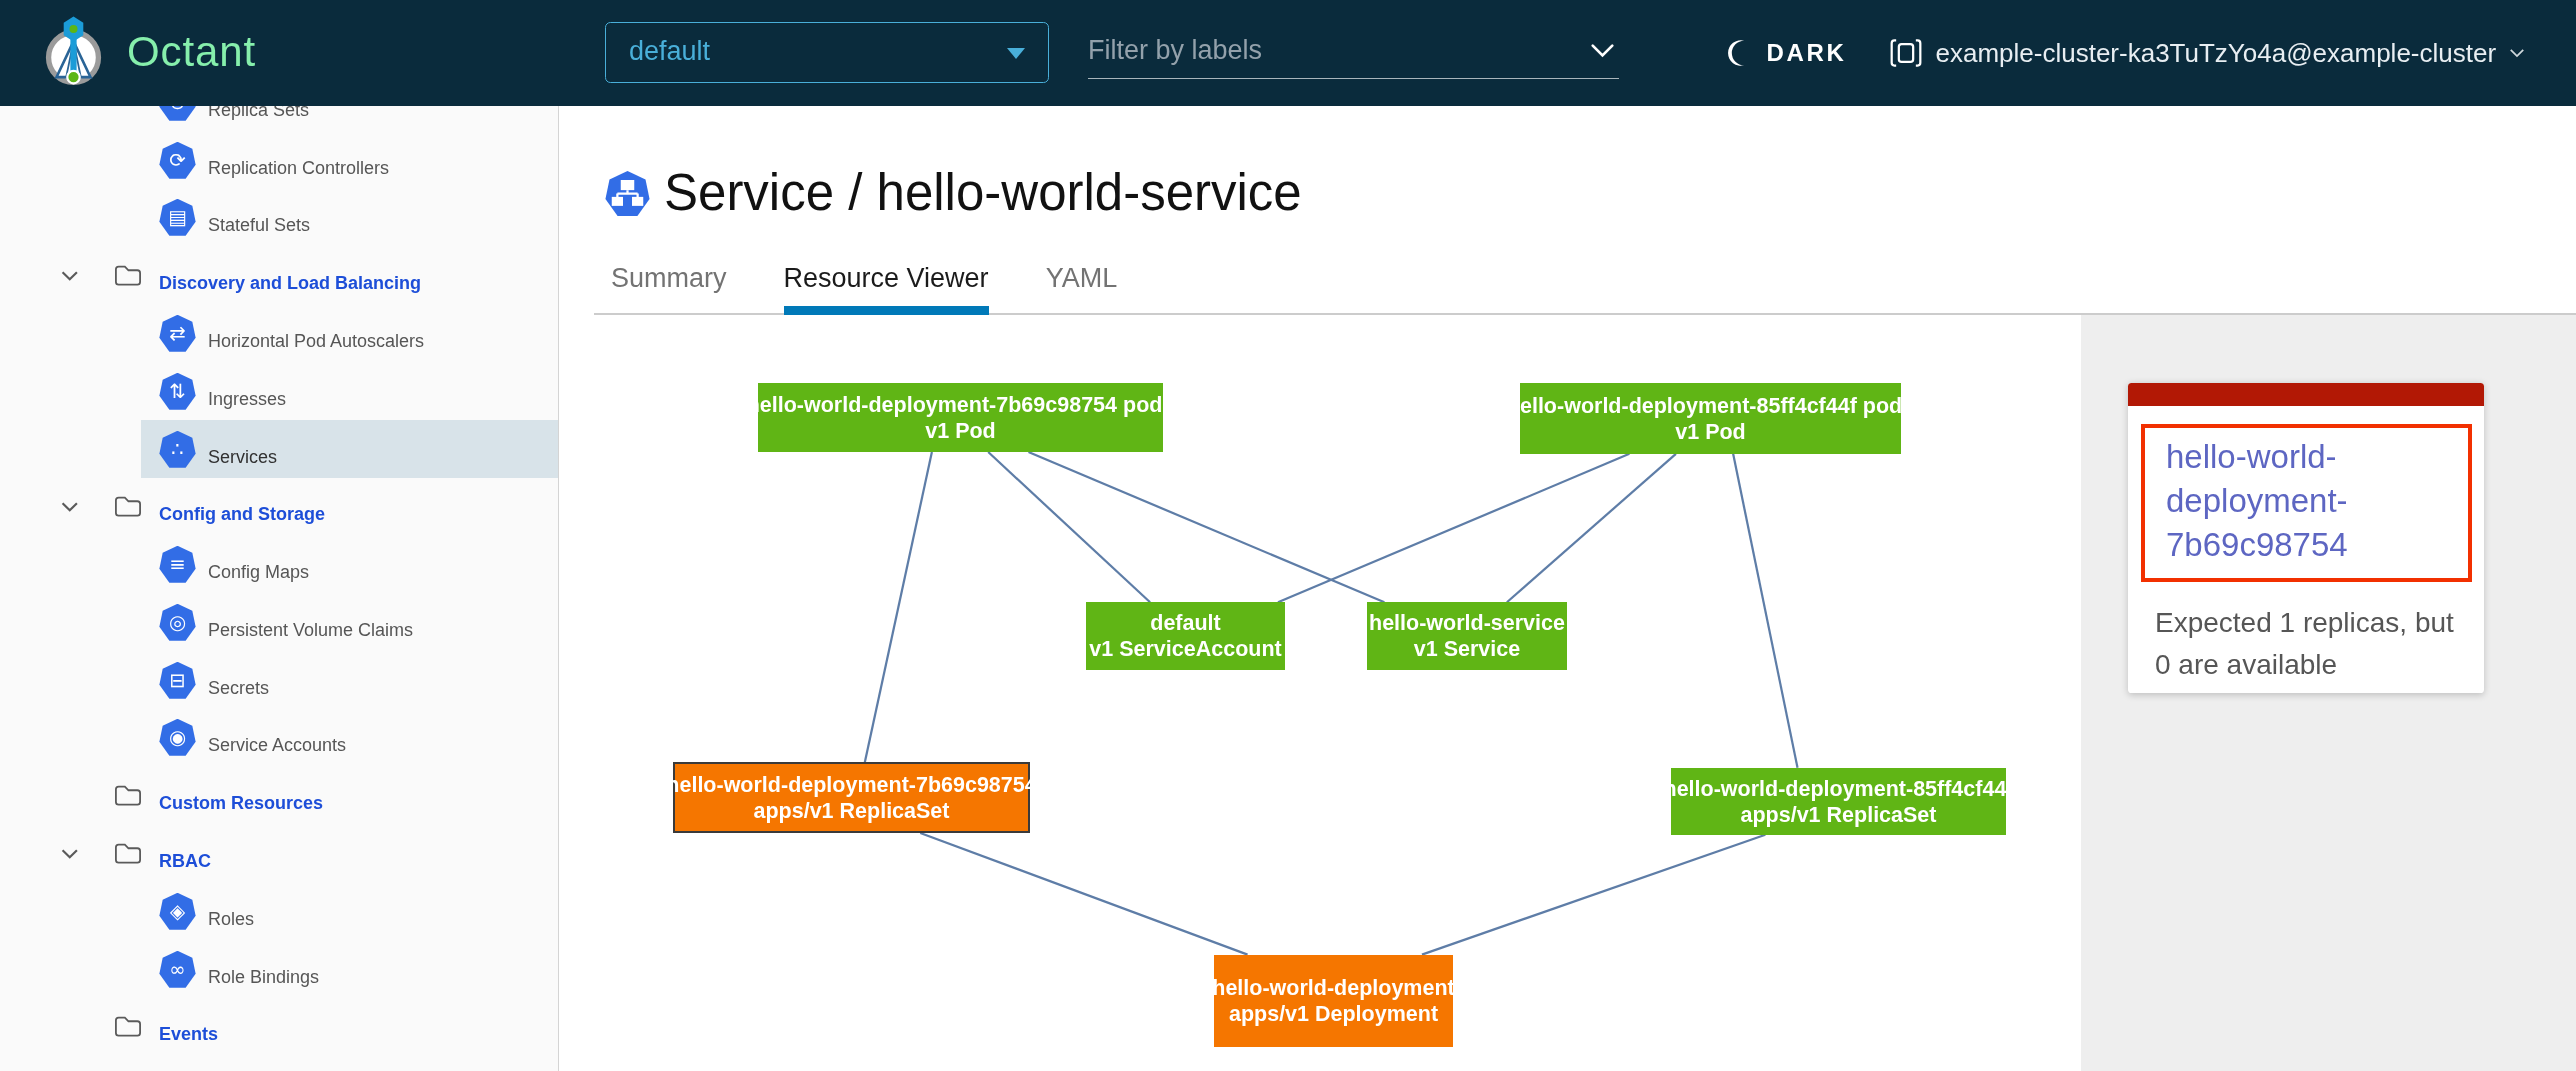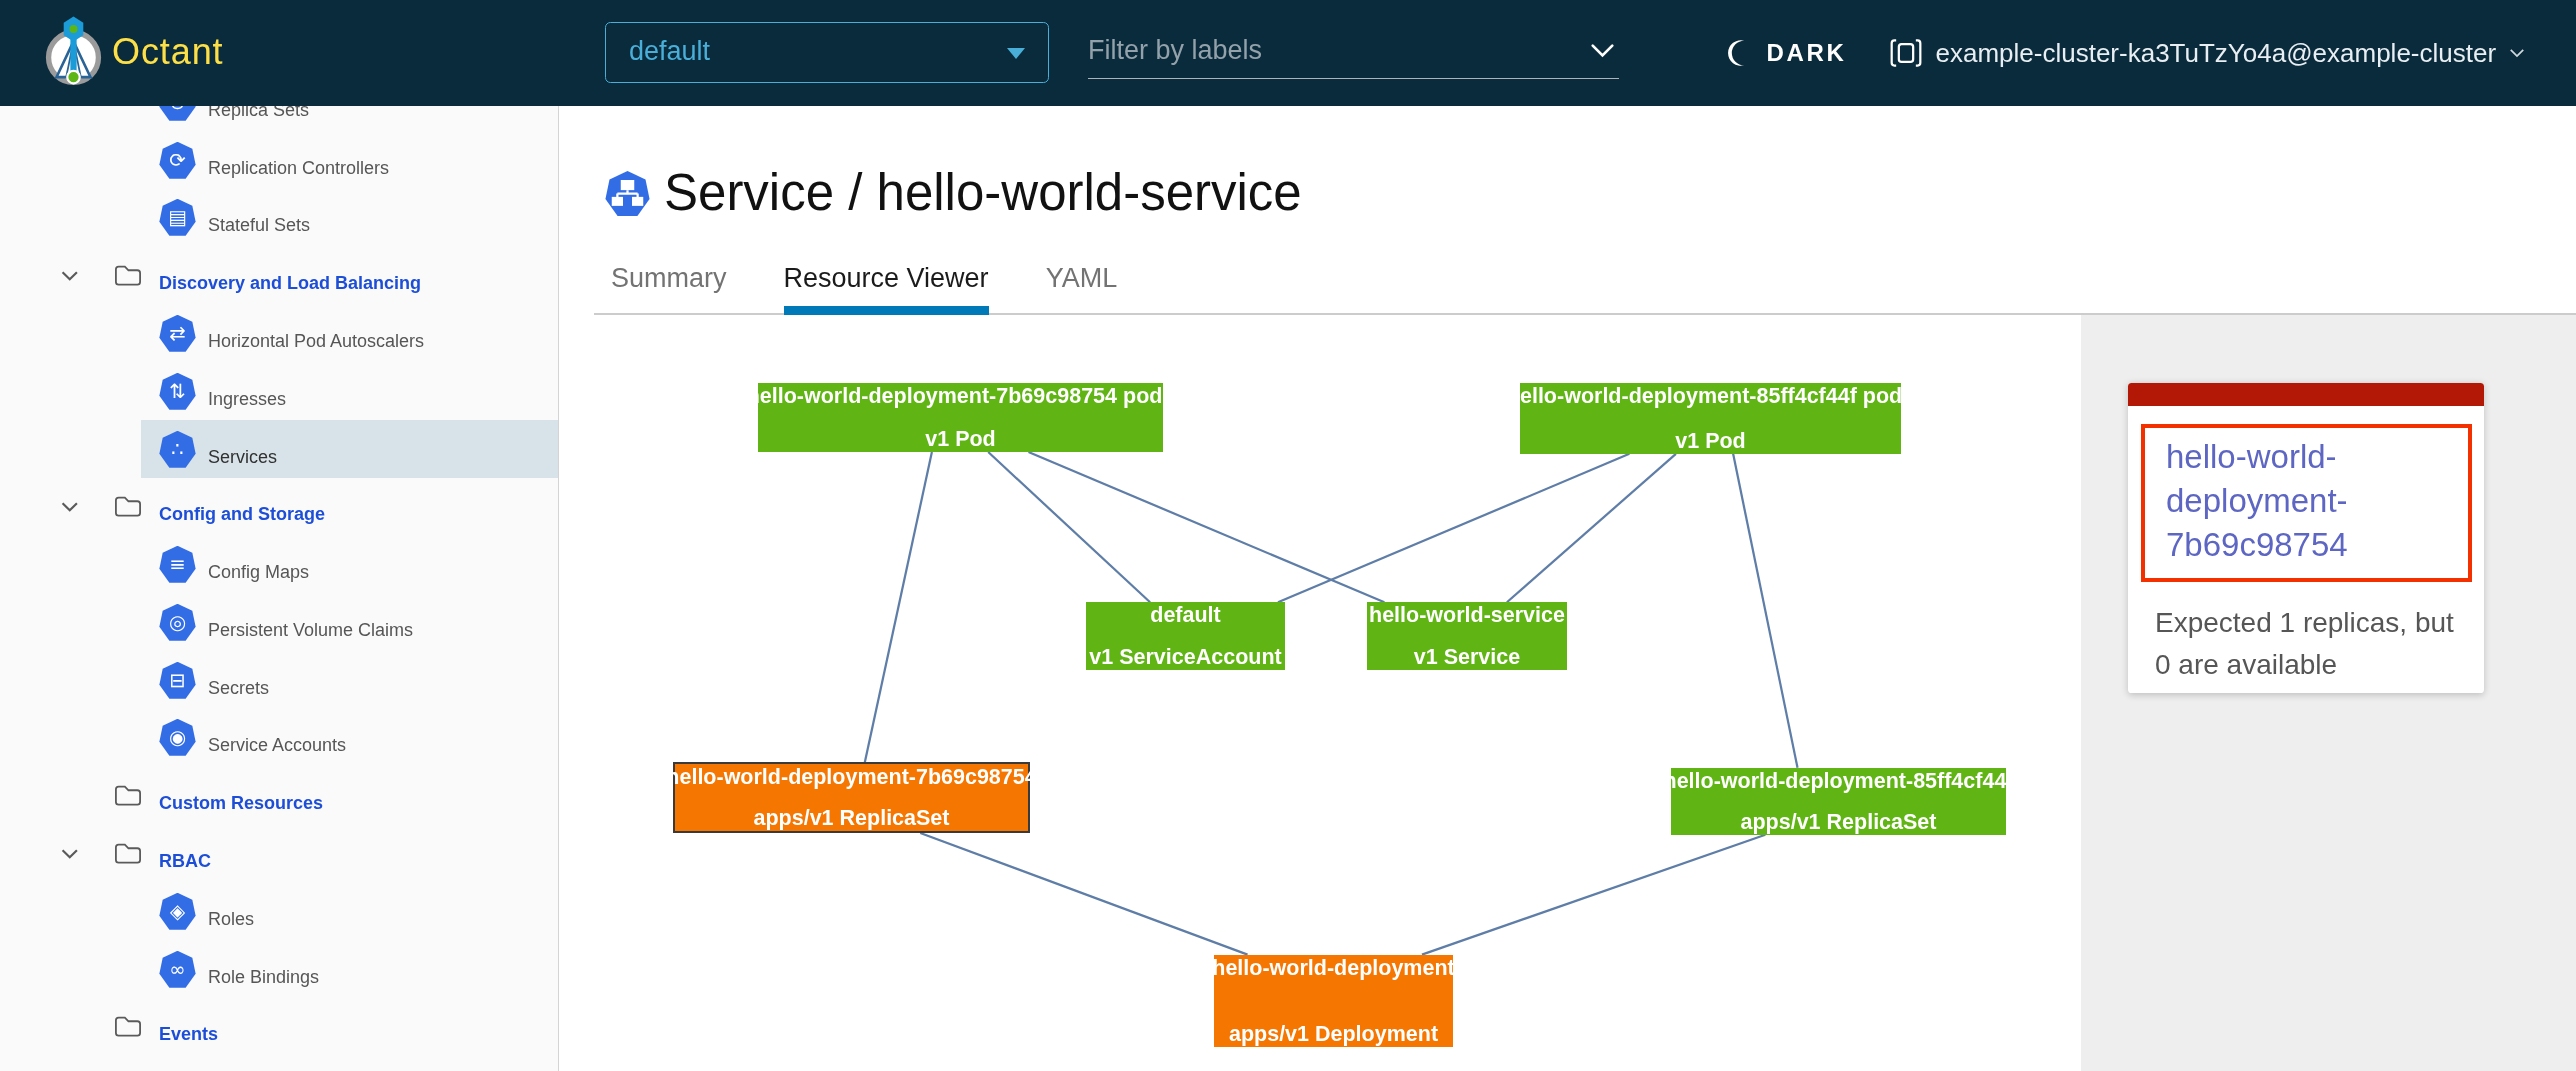--- a/index.html
+++ b/index.html
@@ -9,21 +9,21 @@
     --alert-bar:#b21805; --alert-border:#f23000; --link:#5d66c2;
   }
   *{margin:0;padding:0;box-sizing:border-box;}
   html,body{background:#fff;}
   body{font-family:"Liberation Sans",sans-serif;}
   .app{position:relative;width:2576px;height:1072px;overflow:hidden;background:#fff;}
 
   
   header{position:absolute;left:0;top:0;width:2576px;height:106px;background:var(--header-bg);z-index:30;}
   .logo{position:absolute;left:45px;top:10.7px;width:57px;height:84px;}
-  .app-name{position:absolute;left:112px;top:0;height:106px;line-height:104px;color:#fde047;font-size:36px;letter-spacing:0.9px;}
+  .app-name{position:absolute;left:127px;top:0;height:106px;line-height:104px;color:#86efac;font-size:42px;letter-spacing:0.9px;}
   .ns-dropdown{position:absolute;left:605px;top:22.4px;width:444px;height:61px;border:1.8px solid var(--accent-blue);border-radius:5.4px;cursor:pointer;}
   .ns-dropdown .val{position:absolute;left:23px;top:0;height:57px;line-height:57px;font-size:27px;color:var(--accent-blue);}
   .ns-caret{position:absolute;right:23px;top:25px;width:0;height:0;border-left:9.8px solid transparent;border-right:9.8px solid transparent;border-top:11.6px solid var(--accent-blue);}
   .filter{position:absolute;left:1088px;top:25px;width:531px;height:54px;border-bottom:1.8px solid rgba(255,255,255,.65);}
   .filter input{position:absolute;left:0;top:0;width:490px;height:50px;background:transparent;border:none;outline:none;color:#fff;font-size:27px;font-family:"Liberation Sans",sans-serif;}
   .filter input::placeholder{color:#93a1ab;opacity:1;}
   .filter .chev{position:absolute;right:3.6px;top:18px;}
   .theme-toggle{position:absolute;left:1723px;top:0;height:106px;display:flex;align-items:center;gap:13.4px;cursor:pointer;}
   .theme-toggle .lbl{color:#fff;font-size:24px;font-weight:bold;letter-spacing:2.7px;}
   .cluster{position:absolute;left:1889px;top:0;height:106px;display:flex;align-items:center;gap:12.5px;cursor:pointer;justify-content:center;}
@@ -48,21 +48,21 @@
   .title-icon{position:absolute;left:605px;top:171px;width:45px;height:45px;z-index:5;}
   h1.page-title{position:absolute;left:664px;top:163px;font-size:51px;font-weight:400;color:#111;letter-spacing:0;z-index:5;white-space:nowrap;}
   .tabs{position:absolute;left:611px;top:258px;display:flex;gap:57px;z-index:6;}
   .tab{font-size:27px;color:#737373;height:57px;line-height:41px;cursor:pointer;}
   .tab.active{color:#1b1b1b;border-bottom:9px solid var(--tab-underline);}
   .rule{position:absolute;left:594px;top:313px;width:1982px;height:1.8px;background:#cccccc;z-index:1;}
 
   
   .graph{position:absolute;left:559px;top:298px;width:1522px;height:774px;z-index:2;}
   .graph svg{position:absolute;left:0;top:0;}
-  .node{position:absolute;display:flex;flex-direction:column;align-items:center;justify-content:space-between;color:#fff;font-size:21.5px;font-weight:bold;line-height:26px;text-align:center;white-space:nowrap;cursor:pointer;}
+  .node{position:absolute;display:flex;flex-direction:column;align-items:center;justify-content:center;color:#fff;font-size:21.5px;font-weight:bold;line-height:26px;text-align:center;white-space:nowrap;cursor:pointer;}
   .node.selected{border:2.7px solid #3a3a3a;}
 
   
   .side-panel{position:absolute;left:2081px;top:315px;width:495px;height:757px;background:var(--panel-bg);z-index:2;}
   .card{position:absolute;left:47px;top:68px;width:356px;height:310px;background:#fff;border-radius:3.6px;box-shadow:0 1.8px 7.2px rgba(0,0,0,.2);}
   .card-bar{height:23px;background:var(--alert-bar);border-radius:3.6px 3.6px 0 0;}
   .alert-box{margin:18px 12.5px 0 12.5px;border:4.5px solid var(--alert-border);padding:7.2px 9px 10.7px 21.5px;}
   .alert-box a{display:block;font-size:33px;line-height:44px;color:var(--link);text-decoration:none;cursor:pointer;word-break:normal;}
   .alert-msg{margin:19.7px 27px 0 27px;font-size:28px;line-height:42px;color:#565656;}
 </style>

